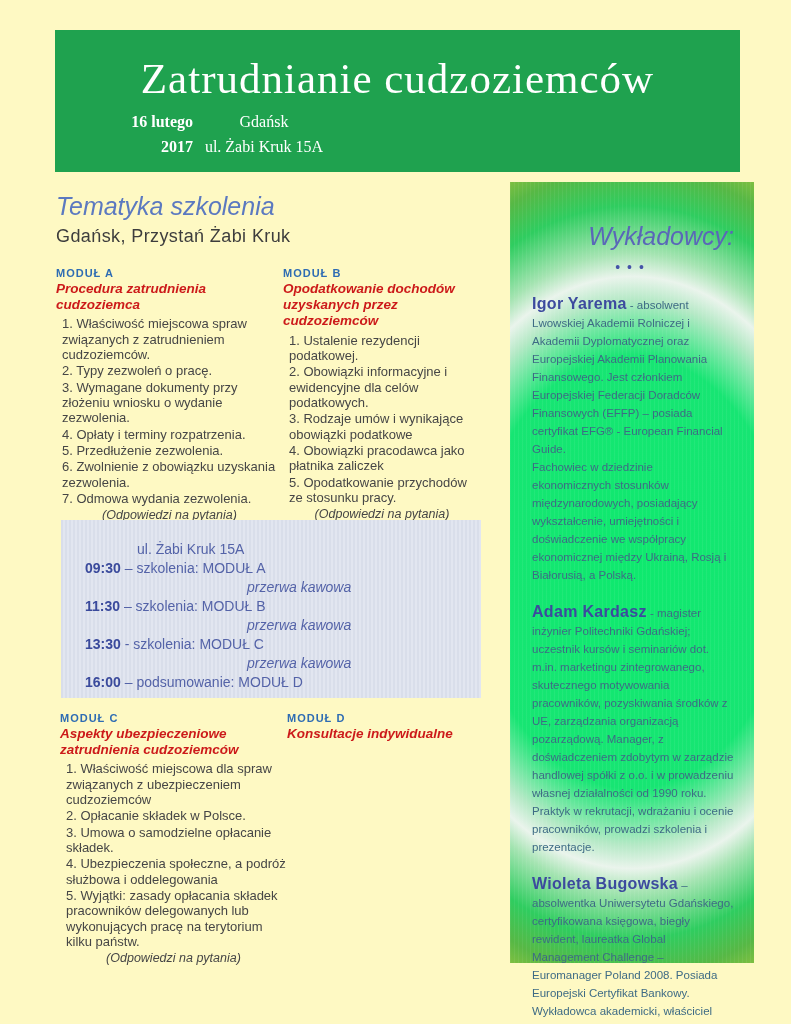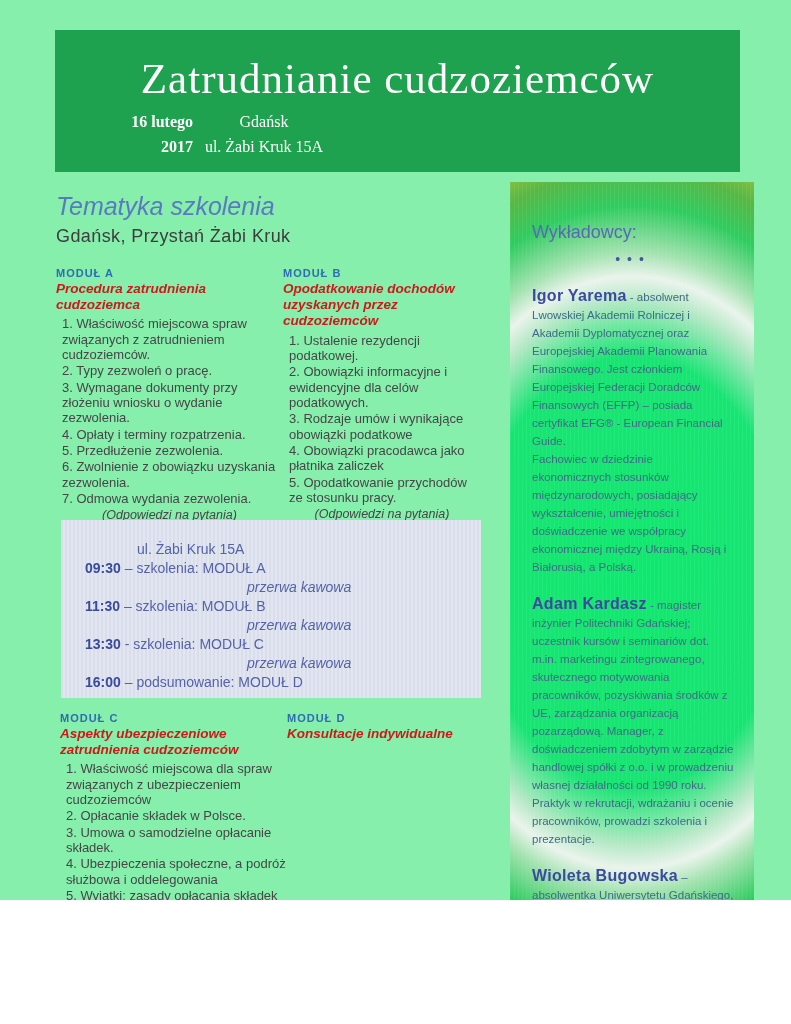--- a/index.html
+++ b/index.html
@@ -1,16 +1,16 @@
 <!DOCTYPE html>
 <html><head>
 <meta charset="utf-8">
 <style>
   html,body{margin:0;padding:0;background:#ffffff;}
-  .page{position:relative;width:791px;height:900px;background:#86efac;overflow:hidden;
+  .page{position:relative;width:791px;height:1024px;background:#fef9c3;overflow:hidden;
         font-family:"Liberation Sans", sans-serif;}
 
   
   .header{position:absolute;left:55px;top:30px;width:685px;height:142px;background:#1fa24f;color:#ffffff;}
   .header-title{font-family:"Liberation Serif", serif;font-size:43px;text-align:center;margin-top:24px;font-weight:400;letter-spacing:1px;}
   .header-row{position:absolute;left:20px;right:10px;bottom:12px;display:flex;align-items:center;}
   .header-subtitle{font-family:"Liberation Serif", serif;font-size:27px;flex:1;}
   .header-date{font-family:"Liberation Serif", serif;font-weight:bold;font-size:16px;width:118px;text-align:right;line-height:1.6;}
   .header-loc{font-family:"Liberation Serif", serif;font-size:16px;width:142px;text-align:center;line-height:1.6;}
 
@@ -44,21 +44,21 @@
   
   .sidebar{position:absolute;left:510px;top:182px;width:244px;height:781px;box-sizing:border-box;
            padding:40px 20px 0 22px;
            background-image:
              repeating-linear-gradient(90deg, rgba(255,255,255,0.06) 0 1px, rgba(255,255,255,0) 1px 4px),
              radial-gradient(ellipse 340px 470px at 50% 50%,
                #0ee96e 0%, #17e573 46%,
                #b5e9c6 58%, #eaf4ec 63%,
                #a5e4b2 68%, #2fcd60 78%,
                #57b845 86%, #9cc43e 94%, #a8c63e 100%);}
-  .sidebar-title{text-align:left;font-size:18px;color:#5a67b8;}
+  .sidebar-title{text-align:right;font-size:25px;font-style:italic;color:#5a67b8;}
   .sidebar-dots{text-align:center;color:#4553a8;font-size:14px;letter-spacing:7px;margin-top:8px;}
   .lect{margin-top:20px;white-space:pre-line;}
   .lect-name{font-weight:bold;font-size:16px;color:#3c4a9e;letter-spacing:0.3px;}
   .lect-bio{font-size:11.5px;color:#3e6b85;line-height:1.25;}
 </style>
 </head>
 <body>
 
 <div class="page">
 

